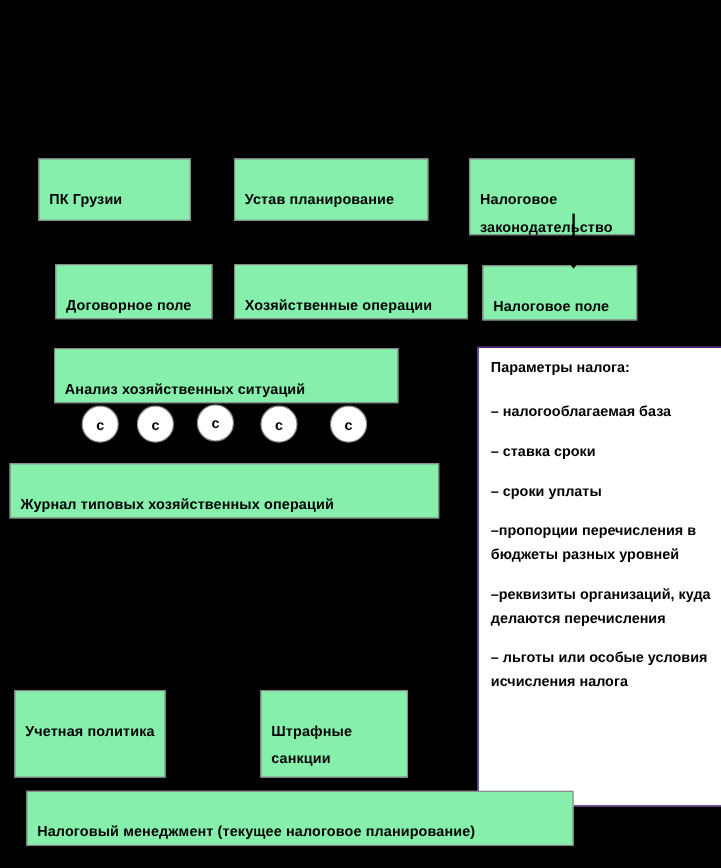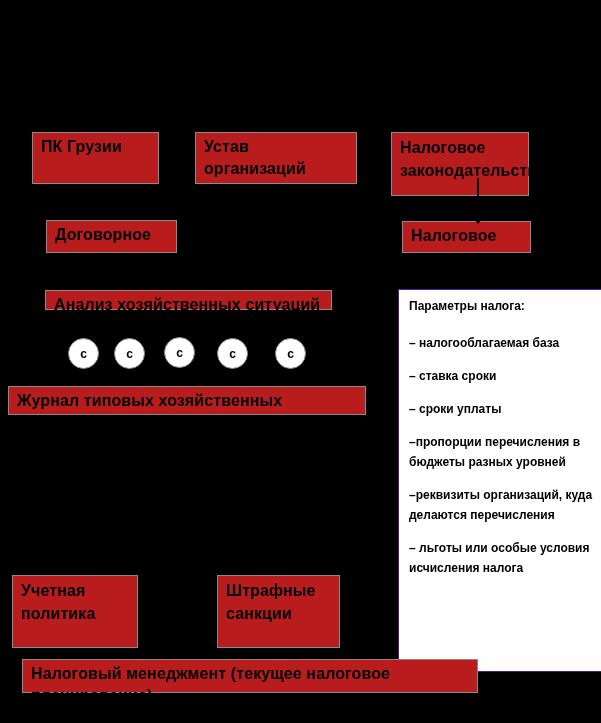--- a/index.html
+++ b/index.html
@@ -2,23 +2,23 @@
 <html><head>
 <meta charset="utf-8">
 <style>
   html,body{margin:0;padding:0;background:#000;}
   .canvas{
     position:relative;width:601px;height:723px;background:#000;
     font-family:"Liberation Sans","DejaVu Sans",sans-serif;
     font-weight:bold;color:#000;overflow:hidden;
   }
   .box{
-    position:absolute;background:#b91c1c;border:1px solid #8a8a8a;
-    box-sizing:border-box;font-size:16px;line-height:22px;
-    padding:3px 8px;letter-spacing:0.1px;
+    position:absolute;background:#86efac;border:1px solid #8a8a8a;
+    box-sizing:border-box;font-size:12px;line-height:22px;
+    padding:22px 8px;letter-spacing:0.1px;
   }
   .box.tall{line-height:23px;}
   .circle{
     position:absolute;width:31px;height:31px;border-radius:50%;
     background:#fff;border:1px solid #8a8a8a;box-sizing:border-box;
     display:flex;align-items:center;justify-content:center;
     font-size:12px;
   }
   .panel{
     position:absolute;left:398px;top:289px;width:218px;height:383px;
@@ -54,27 +54,28 @@
   .c3{left:164px;top:337px;}
   .c4{left:217px;top:338px;}
   .c5{left:275px;top:338px;}
 </style>
 </head>
 <body>
 
 <div class="canvas">
 
   <div class="box b-pk">ПК Грузии</div>
-  <div class="box b-ustav">Устав организаций</div>
+  <div class="box b-ustav">Устав планирование</div>
   <div class="box tall b-zakon">Налоговое законодательство</div>
 
   <div class="arrow-line"></div>
   <div class="arrow-head"></div>
 
   <div class="box b-dogovor">Договорное поле</div>
+  <div class="box b-hoz">Хозяйственные операции</div>
   <div class="box b-nalogpole">Налоговое поле</div>
 
   <div class="box b-analiz">Анализ хозяйственных ситуаций</div>
 
   <div class="circle c1">
     <span>с</span>
   </div>
   <div class="circle c2">
     <span>с</span>
   </div>

